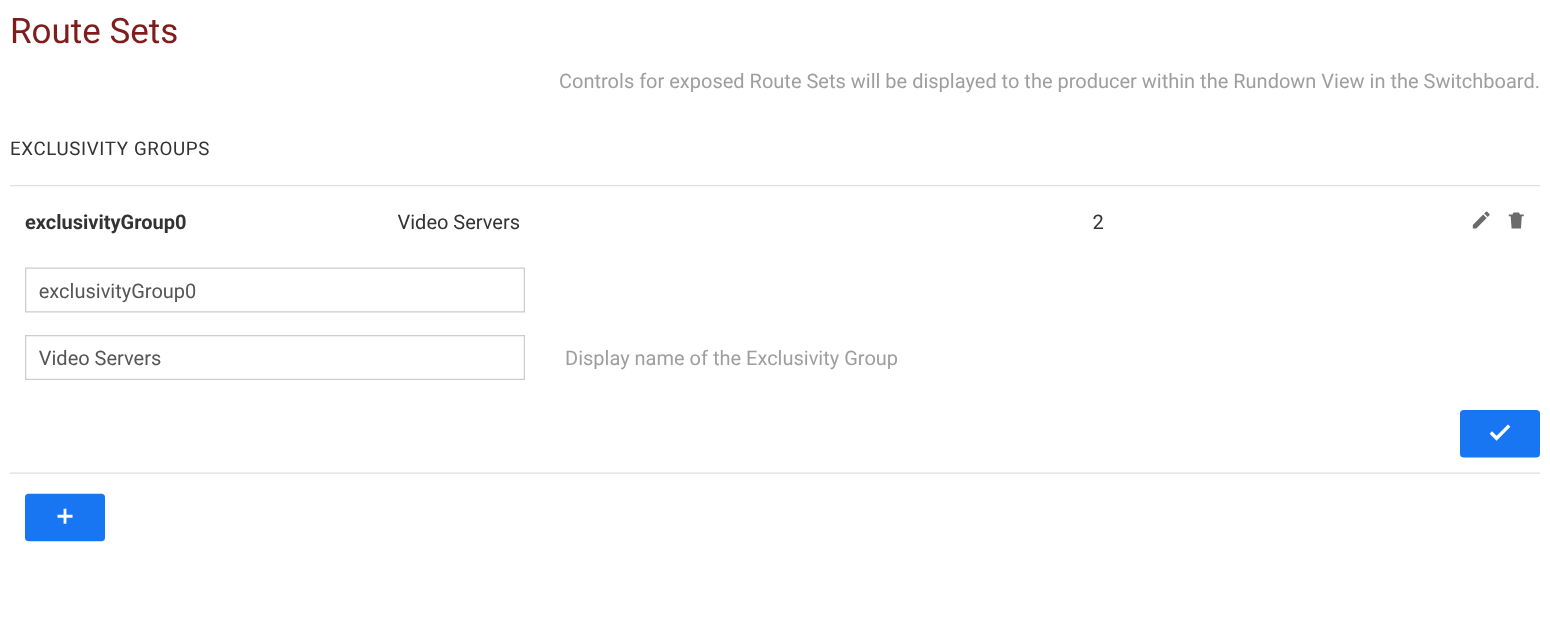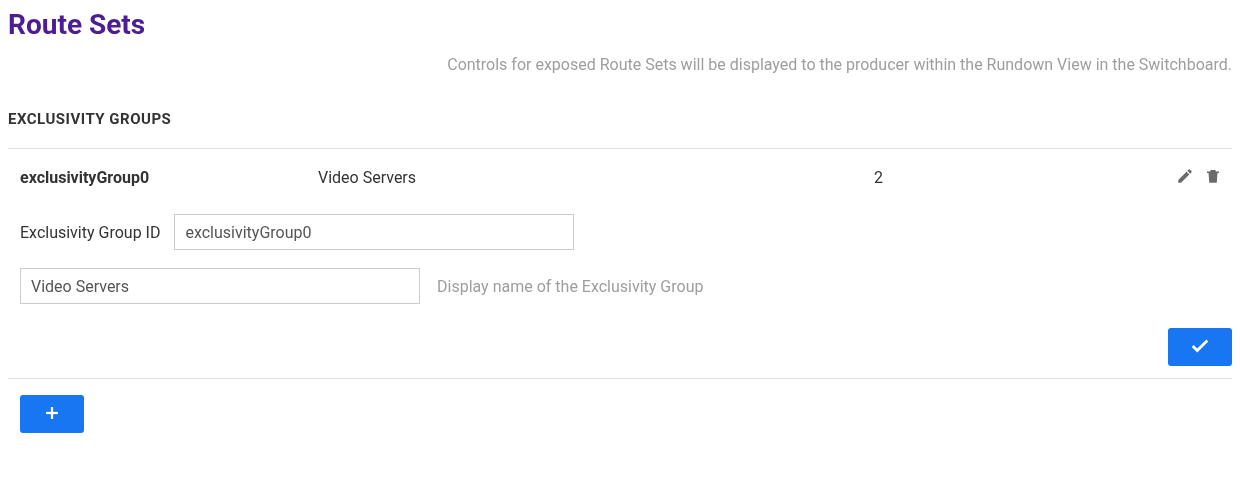--- a/index.html
+++ b/index.html
@@ -9,33 +9,33 @@
     }
     body {
       font-family: -apple-system, BlinkMacSystemFont, "Segoe UI", Roboto, "Helvetica Neue", Arial, sans-serif;
       background: #fff;
       color: #333;
       width: 1240px;
       padding: 8px;
     }
     .page-title {
       font-size: 28px;
-      font-weight: 700;
-      color: #4c1d95;
+      font-weight: 400;
+      color: #7f1d1d;
       margin-bottom: 14px;
     }
     .page-description {
       font-size: 16px;
       color: #9e9e9e;
       margin-bottom: 36px;
       text-align: right;
     }
     .section-header {
       font-size: 15px;
-      font-weight: 700;
+      font-weight: 400;
       letter-spacing: 0.5px;
       color: #333;
       text-transform: uppercase;
       margin-bottom: 20px;
     }
     .divider {
       border: none;
       border-top: 1px solid #e0e0e0;
       margin: 0 0 16px 0;
     }
@@ -96,21 +96,21 @@
       height: 36px;
       border: 1px solid #ccc;
       padding: 6px 10px;
       font-size: 16px;
       color: #555;
       font-family: inherit;
     }
     .field-hint {
       font-size: 16px;
       color: #9e9e9e;
-      margin-left: 17px;
+      margin-left: 32px;
     }
     .confirm-row {
       display: flex;
       justify-content: flex-end;
       margin-top: 24px;
       margin-bottom: 12px;
     }
     .btn-primary {
       background: #1976f2;
       border: none;
@@ -169,21 +169,20 @@
       <span>
         <svg viewBox="0 0 24 24" fill="currentColor">
             <path d="M6 7h12l-1 14H7L6 7zm3-3h6l1 2h4v2H4V6h4l1-2z"></path>
           </svg>
       </span>
     </button>
   </div>
 </div>
 
 <div class="field-row">
-  <label class="field-label">Exclusivity Group ID</label>
   <input type="text" class="field-input" value="exclusivityGroup0" style="">
 </div>
 
 <div class="field-row">
   <input type="text" class="field-input" value="Video Servers" style="">
   <span class="field-hint">Display name of the Exclusivity Group</span>
 </div>
 
 <div class="confirm-row">
   <button class="btn-primary">

